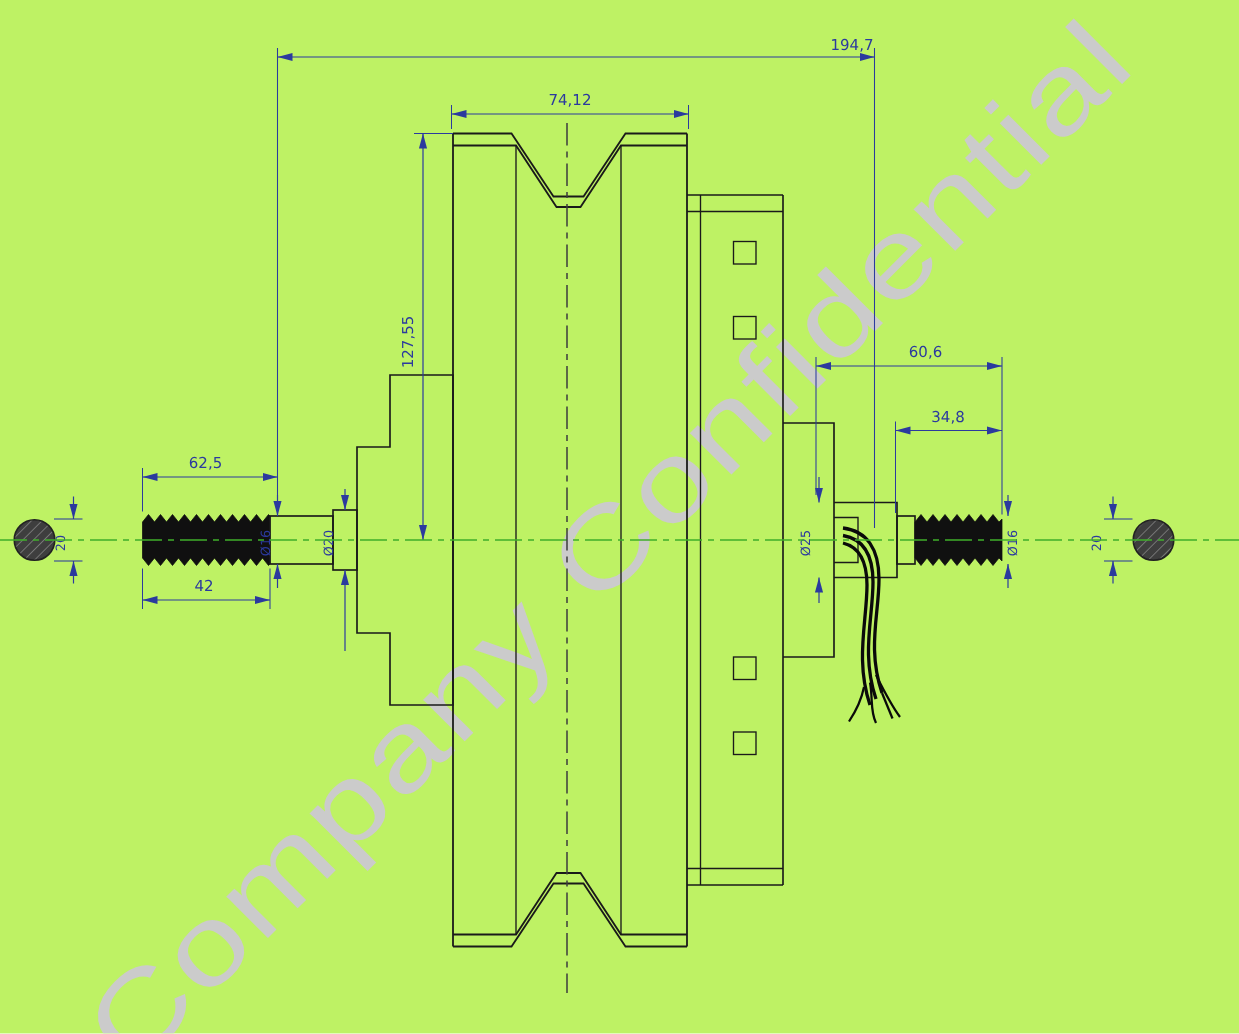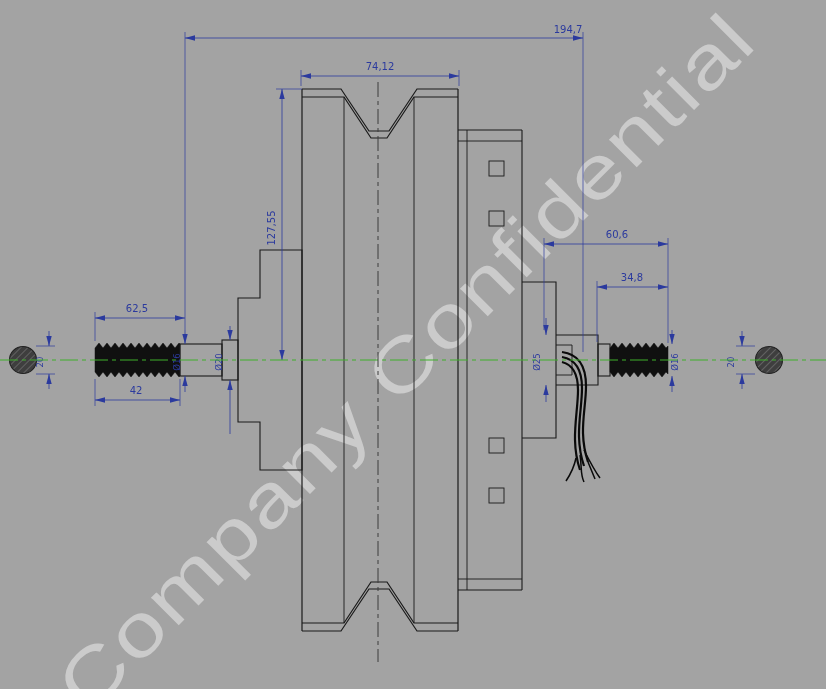--- a/index.html
+++ b/index.html
@@ -2,21 +2,21 @@
 <html><head>
 <meta charset="utf-8">
 <style>
   :root{
     --blue:#2b3a9e;
     --green:#3faf2a;
     --ink:#1a1a1a;
     --wm:#cbcbcb;
   }
   html,body{margin:0;padding:0;background:#ffffff;}
-  .canvas{position:relative;width:826px;height:689px;background:#a3a3a3;overflow:hidden;}
+  .canvas{position:relative;width:826px;height:689px;background:#bef264;overflow:hidden;}
   svg{position:absolute;left:0;top:0;}
   .dimtext{font:10px "DejaVu Sans", sans-serif; fill:var(--blue); stroke:none;}
   .diatext{font:8.5px "DejaVu Sans", sans-serif; fill:var(--blue); stroke:none;}
   .wm{font:74px "Liberation Sans", sans-serif; fill:var(--wm); stroke:none; letter-spacing:2px;}
 </style>
 </head>
 <body>
 
 <div class="canvas">
 <svg width="826" height="689" viewBox="0 0 826 689">

